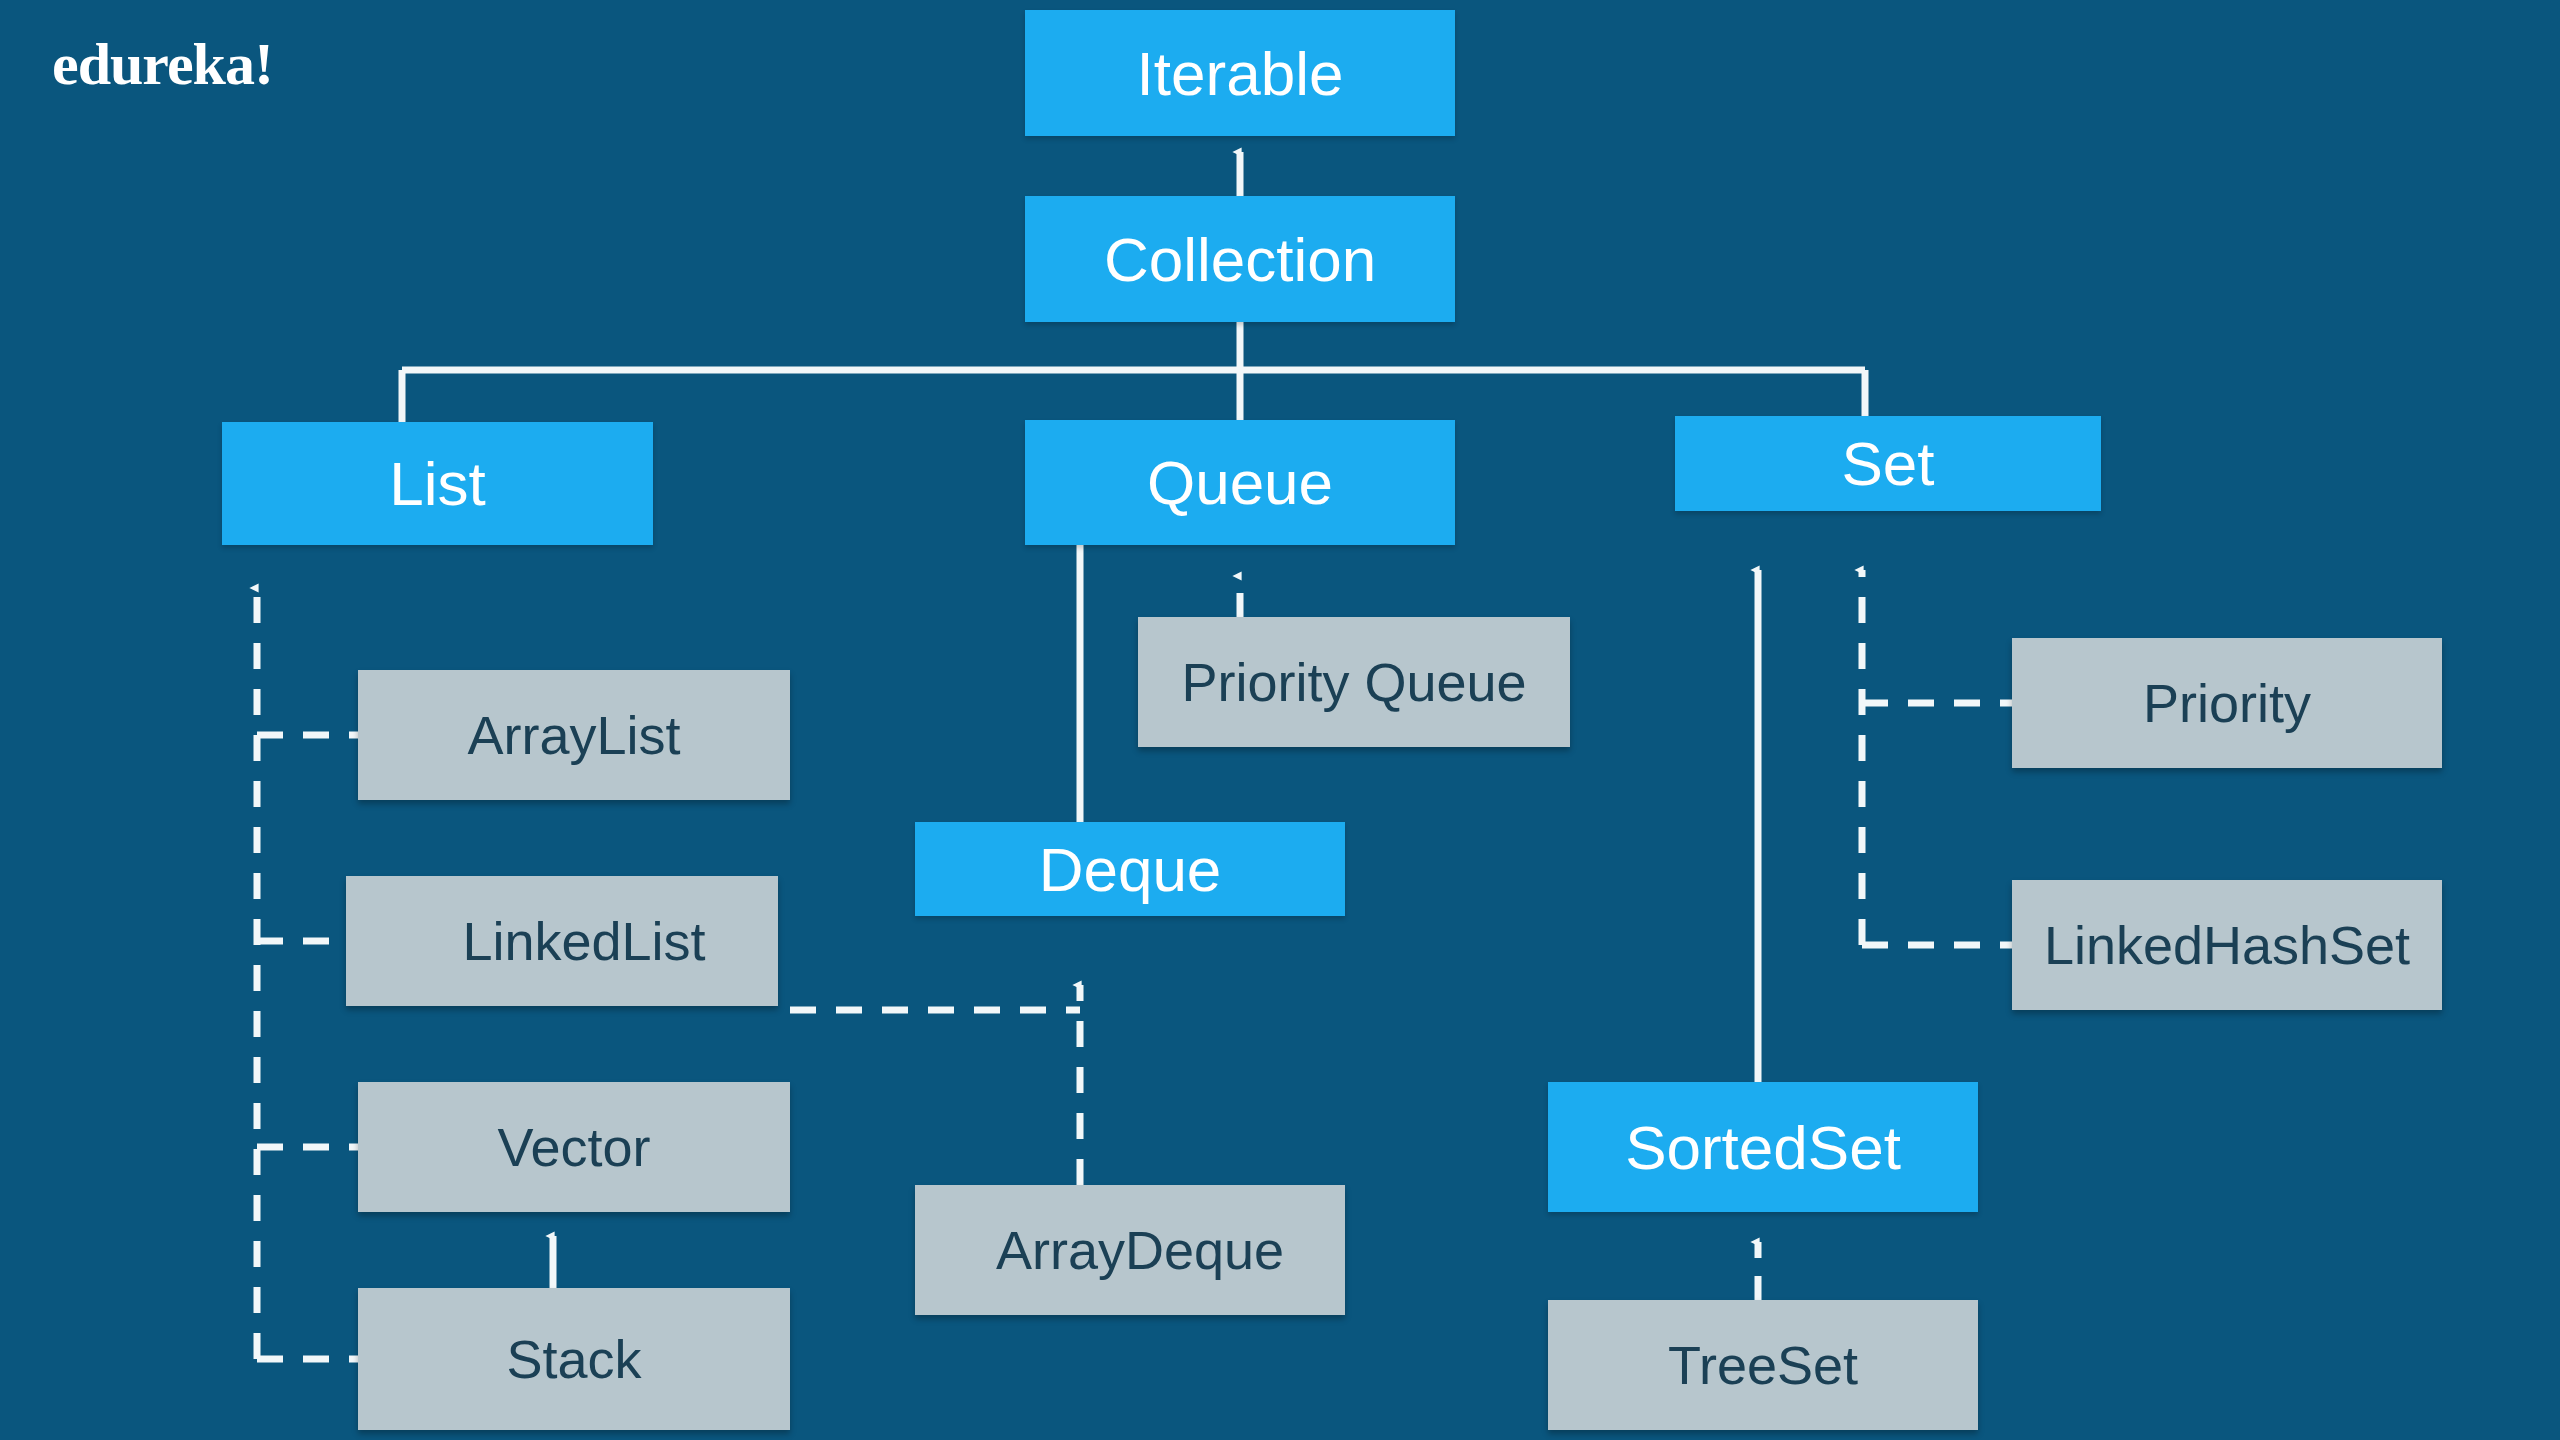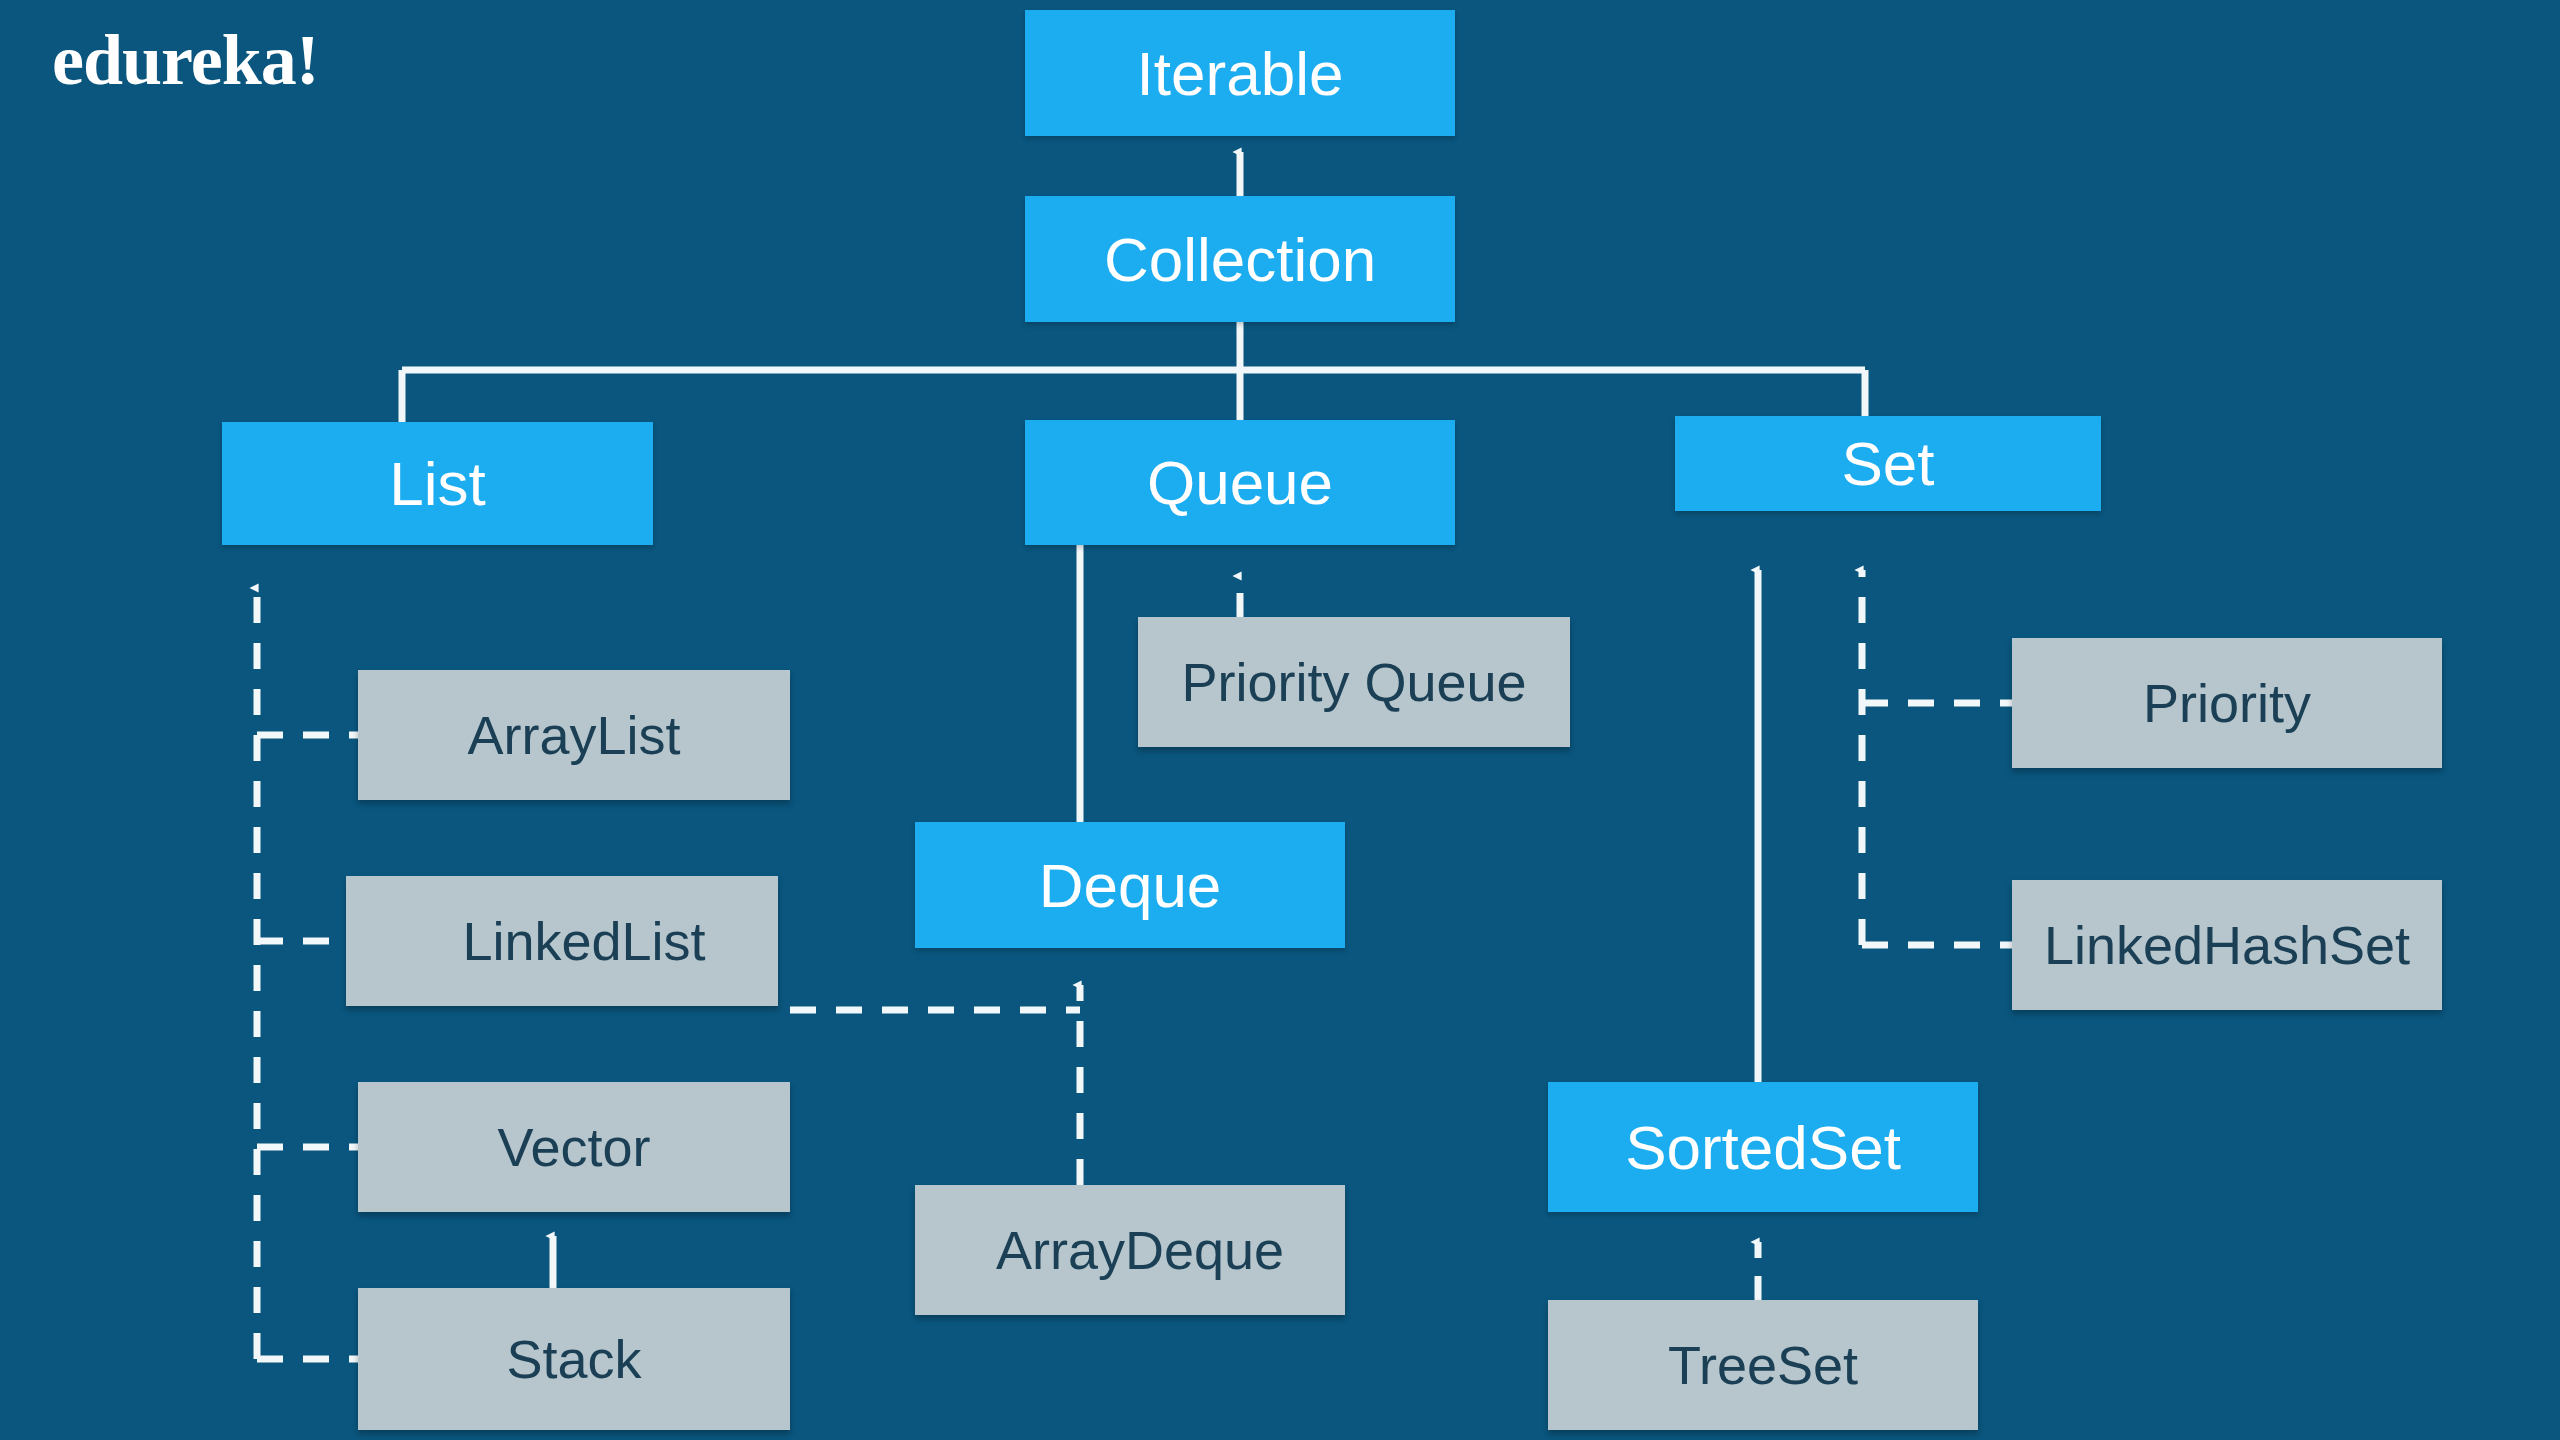--- a/index.html
+++ b/index.html
@@ -4,23 +4,23 @@
 <style>
   html,body{margin:0;padding:0;background:#0a567e;}
   body{
     width:2560px;height:1440px;overflow:hidden;position:relative;
     font-family:"Liberation Sans", sans-serif;
   }
   #stage{position:absolute;left:0;top:0;width:2560px;height:1440px;background:#0a567e;}
 
   
   #logo{
-    position:absolute;left:52px;top:24px;
+    position:absolute;left:52px;top:34px;
     font-family:"Liberation Serif", serif;
-    font-weight:bold;font-size:72px;color:#ffffff;
+    font-weight:bold;font-size:60px;color:#ffffff;
     letter-spacing:-1px;line-height:1;
     white-space:nowrap;
   }
 
   
   #edges{position:absolute;left:0;top:0;width:2560px;height:1440px;}
 
   
   .node{
     position:absolute;
@@ -113,21 +113,21 @@
   <div class="node impl" style="left:358px;top:1082px;width:432px;height:130px;">
       <span>Vector</span>
     </div>
   <div class="node impl" style="left:358px;top:1288px;width:432px;height:142px;">
       <span>Stack</span>
     </div>
 
   <div class="node impl" style="left:1138px;top:617px;width:432px;height:130px;">
       <span>Priority Queue</span>
     </div>
-  <div class="node iface" style="left:915px;top:822px;width:430px;height:126px;">
+  <div class="node iface" style="left:915px;top:822px;width:430px;height:94px;">
       <span>Deque</span>
     </div>
   <div class="node impl" style="left:915px;top:1185px;width:430px;height:130px;padding-left:20px;">
       <span>ArrayDeque</span>
     </div>
 
   <div class="node impl" style="left:2012px;top:638px;width:430px;height:130px;">
       <span>Priority</span>
     </div>
   <div class="node impl" style="left:2012px;top:880px;width:430px;height:130px;">

